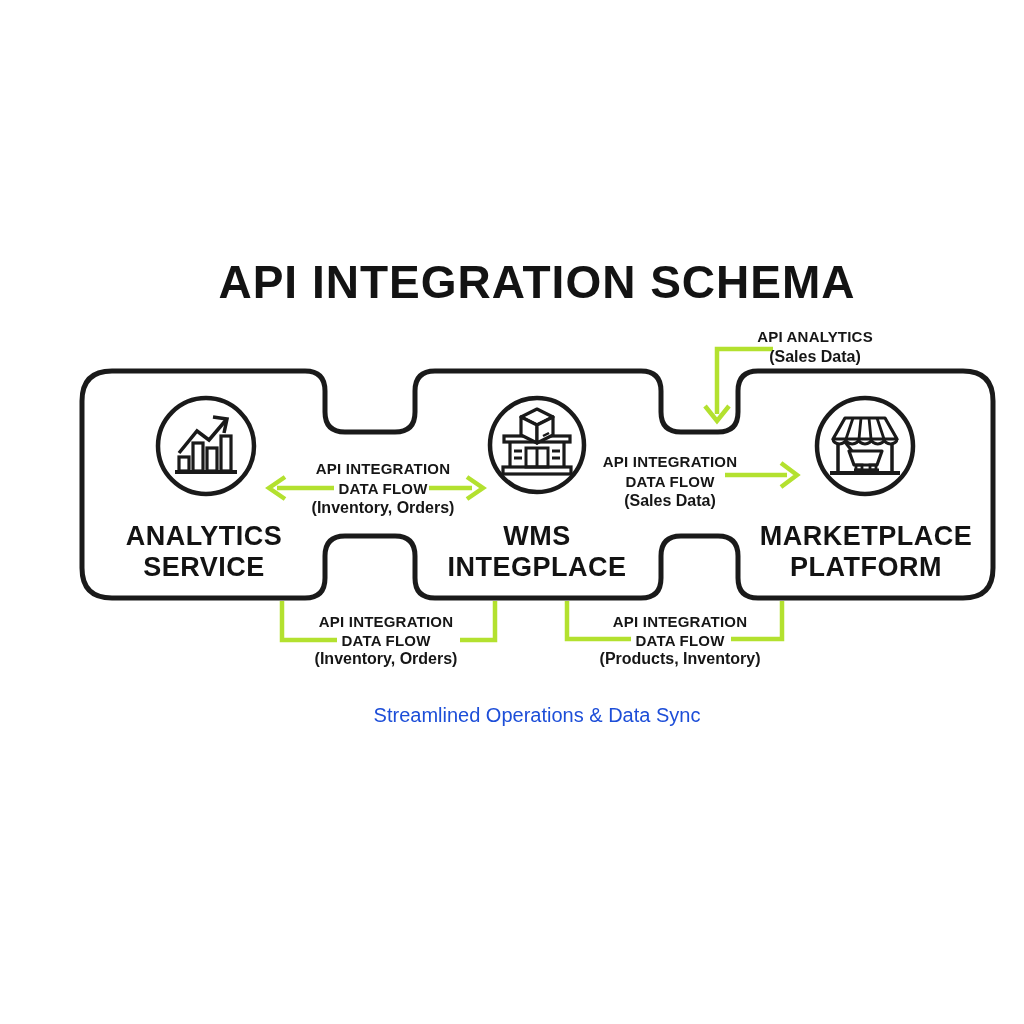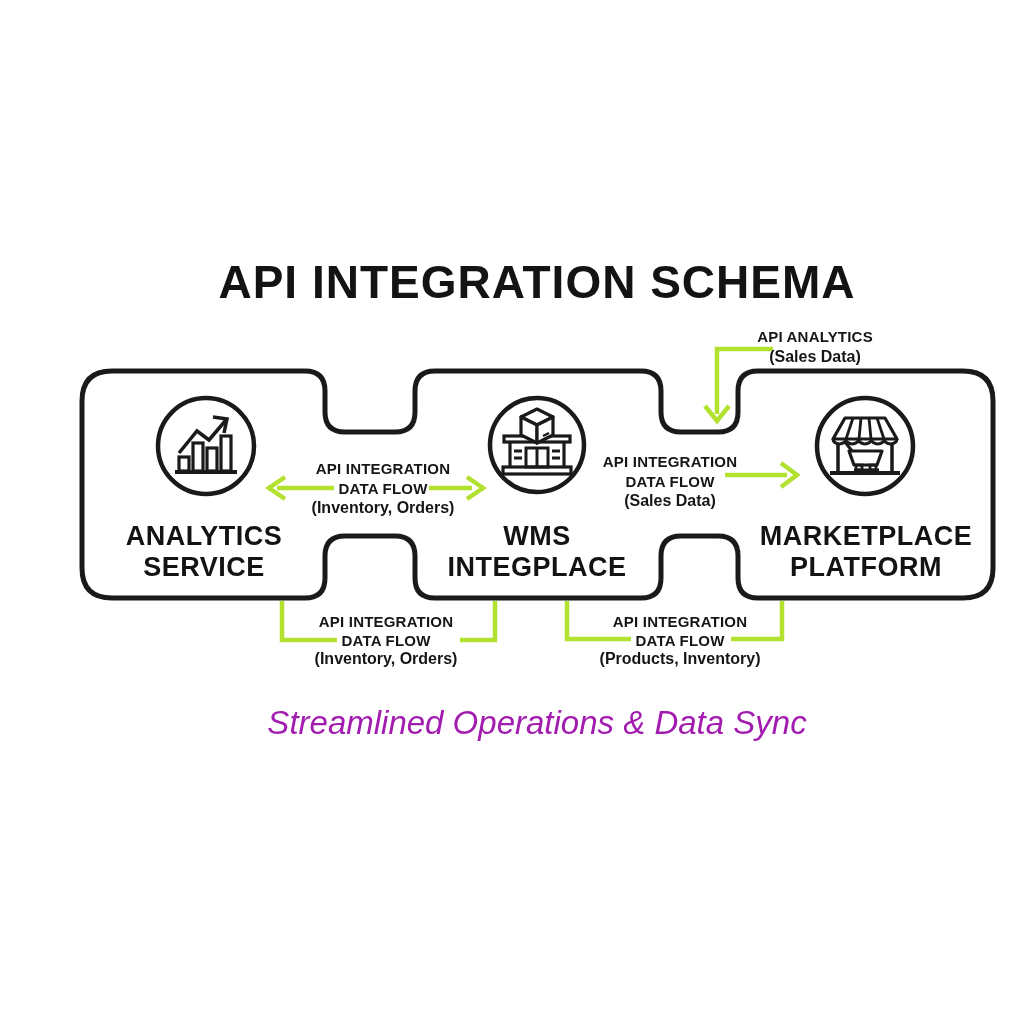--- a/index.html
+++ b/index.html
@@ -3,21 +3,21 @@
 <meta charset="utf-8">
 <style>
   html,body{margin:0;padding:0;background:#ffffff;}
   .stage{
     position:relative;width:1024px;height:1024px;background:#ffffff;
     font-family:"Liberation Sans", sans-serif;color:#161616;overflow:hidden;margin-left:25px;
   }
   .abs{position:absolute;}
   .centered{transform:translateX(-50%);text-align:center;white-space:nowrap;}
   .title{font-size:46px;font-weight:700;letter-spacing:1px;color:#131313;}
-  .caption{font-size:33px;font-weight:400;color:#a21caf;font-style:italic;}
+  .caption{font-size:20px;font-weight:400;color:#1d4ed8;}
   .node-label{font-size:27px;font-weight:700;line-height:31px;letter-spacing:.5px;color:#131313;}
   .flow-label{font-size:15px;line-height:19.5px;}
   .flow-label .b{font-weight:700;letter-spacing:.2px;}
   .flow-label .r{font-weight:700;font-size:16px;}
   .flow-label.tight{line-height:18.5px;}
   svg{display:block;}
   .ink{stroke:#1a1a1a;fill:none;}
   .ink-fill{stroke:#1a1a1a;fill:#ffffff;}
 </style>
 </head>

